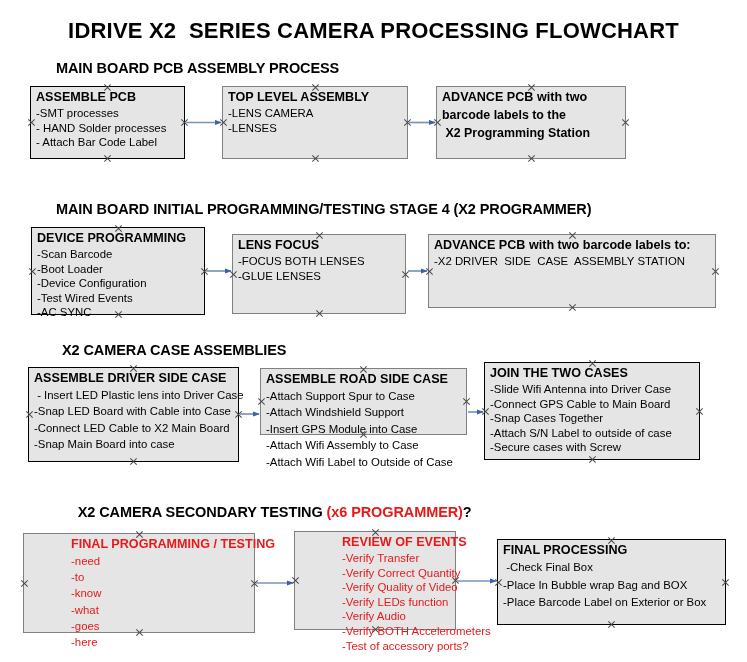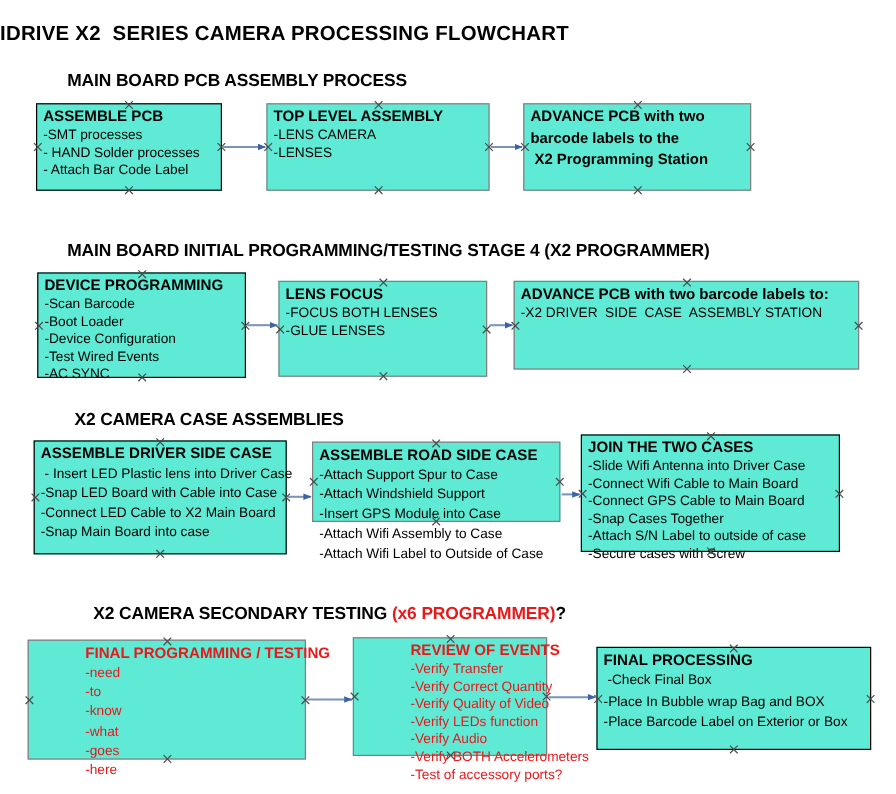--- a/index.html
+++ b/index.html
@@ -20,22 +20,22 @@
     left: 0; top: 0;
     width: 747px;
     height: 662px;
   }
 
   .doc-title {
     position: absolute;
     left: 0;
     top: 18px;
     width: 747px;
-    text-align: left;
-    font-size: 17px;
+    text-align: center;
+    font-size: 22px;
     font-weight: bold;
     color: #000000;
     letter-spacing: 0.2px;
     white-space: pre;
   }
 
   .section-head {
     position: absolute;
     font-size: 14.5px;
     font-weight: bold;
@@ -46,21 +46,21 @@
   }
   .section-head .accent {
     color: #e8191b;
   }
   .section-head .tail {
     color: #000000;
   }
 
   .node {
     position: absolute;
-    background: #5eead4;
+    background: #e5e5e5;
     box-sizing: border-box;
     padding: 3px 4px 2px 5px;
     overflow: visible;
   }
   .node.border-black {
     border: 1.3px solid #000000;
   }
   .node.border-gray {
     border: 1.6px solid #808080;
   }
@@ -224,21 +224,20 @@
     <div class="n-line">-Attach Wifi Label to Outside of Case</div>
     <span class="handle" style="left:50%; top:0;"></span>
     <span class="handle" style="left:50%; top:100%;"></span>
     <span class="handle" style="left:0; top:50%;"></span>
     <span class="handle" style="left:100%; top:50%;"></span>
   </div>
 
   <div class="node border-black" style="left:484px; top:362px; width:216px; height:98px;">
     <div class="n-title">JOIN THE TWO CASES</div>
     <div class="n-line">-Slide Wifi Antenna into Driver Case</div>
-    <div class="n-line">-Connect Wifi Cable to Main Board</div>
     <div class="n-line">-Connect GPS Cable to Main Board</div>
     <div class="n-line">-Snap Cases Together</div>
     <div class="n-line">-Attach S/N Label to outside of case</div>
     <div class="n-line">-Secure cases with Screw</div>
     <span class="handle" style="left:50%; top:0;"></span>
     <span class="handle" style="left:50%; top:100%;"></span>
     <span class="handle" style="left:0; top:50%;"></span>
     <span class="handle" style="left:100%; top:50%;"></span>
   </div>
 

